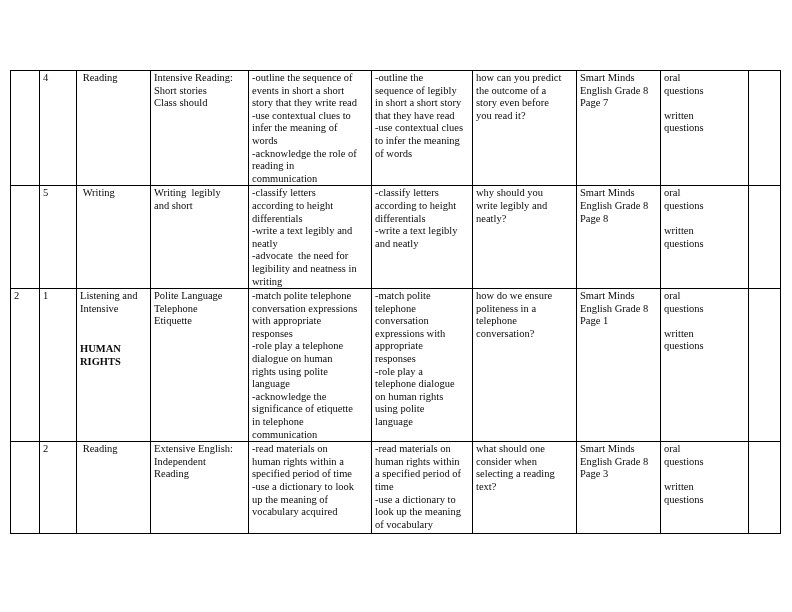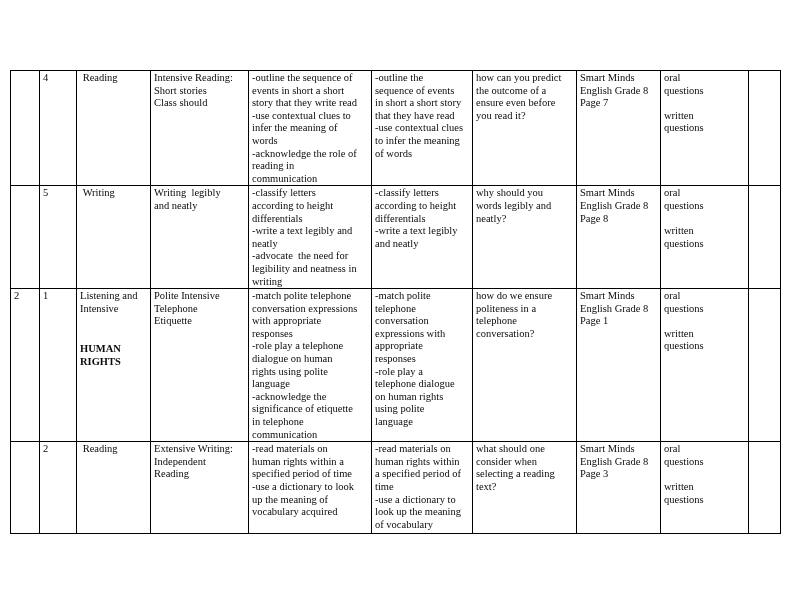--- a/index.html
+++ b/index.html
@@ -86,31 +86,31 @@
 story that they write read
 -use contextual clues to
 infer the meaning of
 words
 -acknowledge the role of
 reading in
 communication</div>
           </td>
         <td>
             <div class="cell">-outline the
-sequence of events
+sequence of legibly
 in short a short story
 that they have read
 -use contextual clues
 to infer the meaning
 of words</div>
           </td>
         <td>
             <div class="cell">how can you predict
 the outcome of a
-ensure even before
+story even before
 you read it?</div>
           </td>
         <td>
             <div class="cell">Smart Minds
 English Grade 8
 Page 7</div>
           </td>
         <td>
             <div class="cell">oral
 questions
@@ -128,42 +128,42 @@
           </td>
         <td>
             <div class="cell">5</div>
           </td>
         <td>
             <div class="cell"> Writing</div>
             <div class="theme"></div>
           </td>
         <td>
             <div class="cell">Writing  legibly
-and neatly</div>
+and short</div>
           </td>
         <td>
             <div class="cell">-classify letters
 according to height
 differentials
 -write a text legibly and
 neatly
 -advocate  the need for
 legibility and neatness in
 writing</div>
           </td>
         <td>
             <div class="cell">-classify letters
 according to height
 differentials
 -write a text legibly
 and neatly</div>
           </td>
         <td>
             <div class="cell">why should you
-words legibly and
+write legibly and
 neatly?</div>
           </td>
         <td>
             <div class="cell">Smart Minds
 English Grade 8
 Page 8</div>
           </td>
         <td>
             <div class="cell">oral
 questions
@@ -182,21 +182,21 @@
         <td>
             <div class="cell">1</div>
           </td>
         <td>
             <div class="cell">Listening and
 Intensive</div>
             <div class="theme">HUMAN
 RIGHTS</div>
           </td>
         <td>
-            <div class="cell">Polite Intensive
+            <div class="cell">Polite Language
 Telephone
 Etiquette</div>
           </td>
         <td>
             <div class="cell">-match polite telephone
 conversation expressions
 with appropriate
 responses
 -role play a telephone
 dialogue on human
@@ -247,21 +247,21 @@
             <div class="cell"></div>
           </td>
         <td>
             <div class="cell">2</div>
           </td>
         <td>
             <div class="cell"> Reading</div>
             <div class="theme"></div>
           </td>
         <td>
-            <div class="cell">Extensive Writing:
+            <div class="cell">Extensive English:
 Independent
 Reading</div>
           </td>
         <td>
             <div class="cell">-read materials on
 human rights within a
 specified period of time
 -use a dictionary to look
 up the meaning of
 vocabulary acquired</div>

